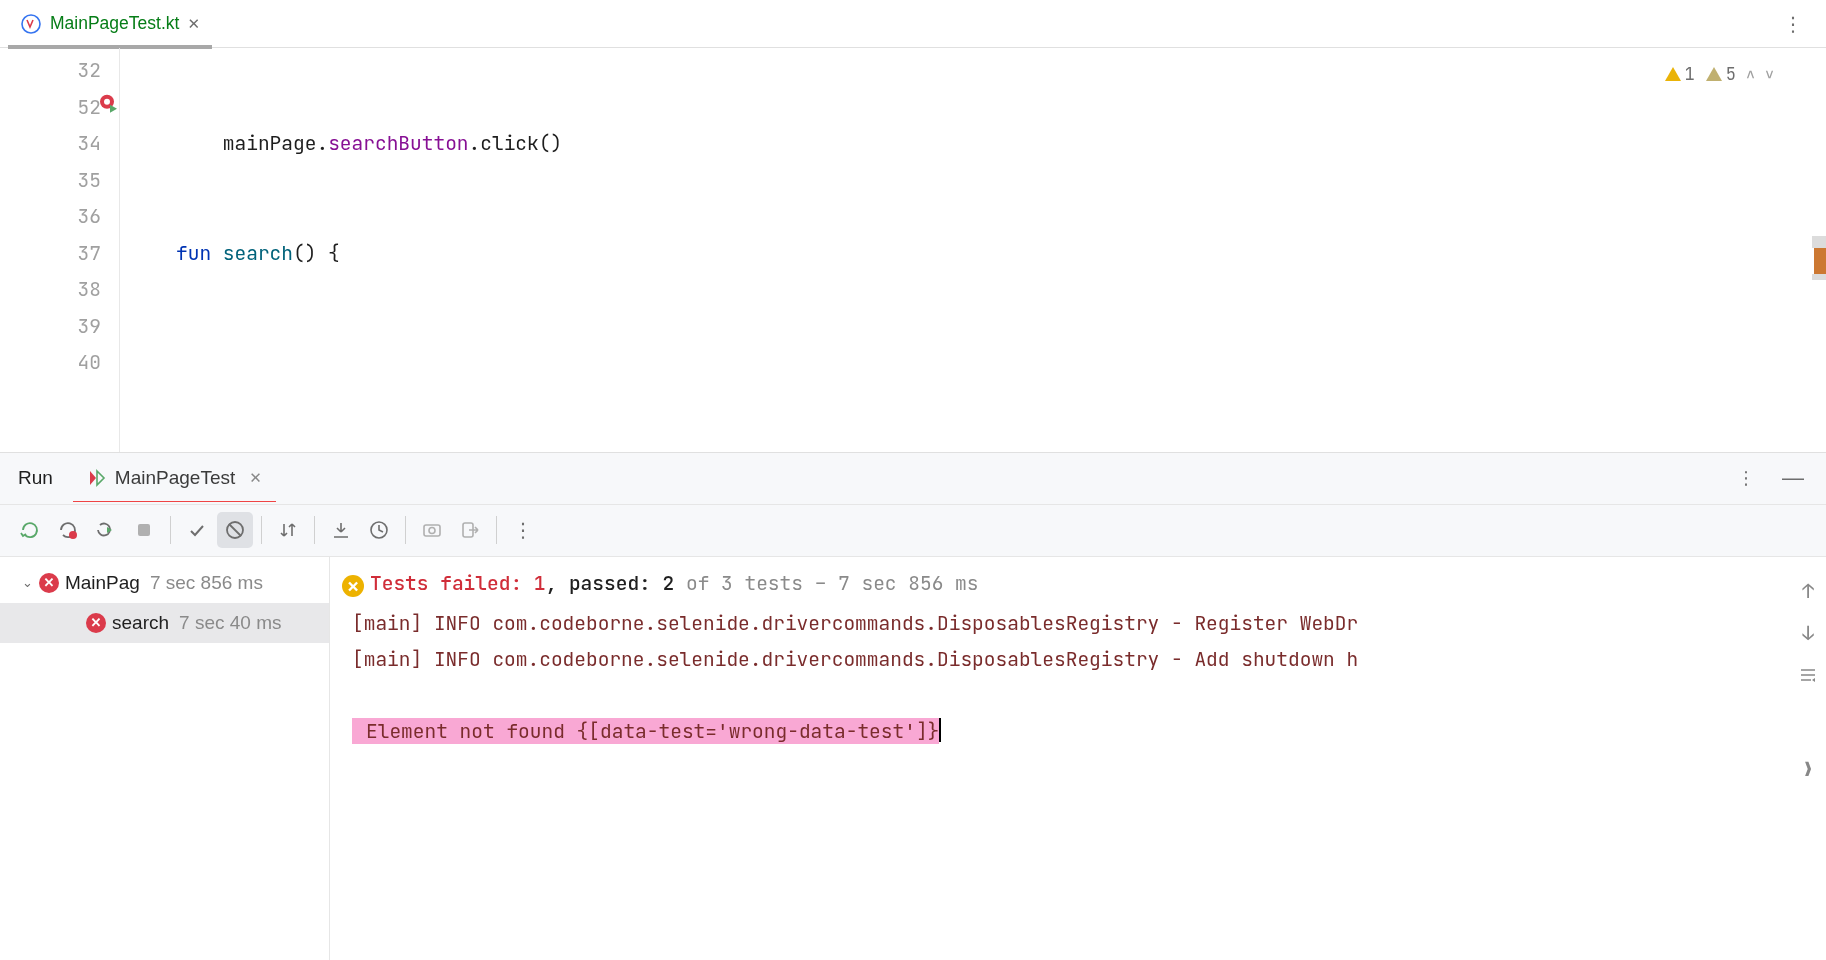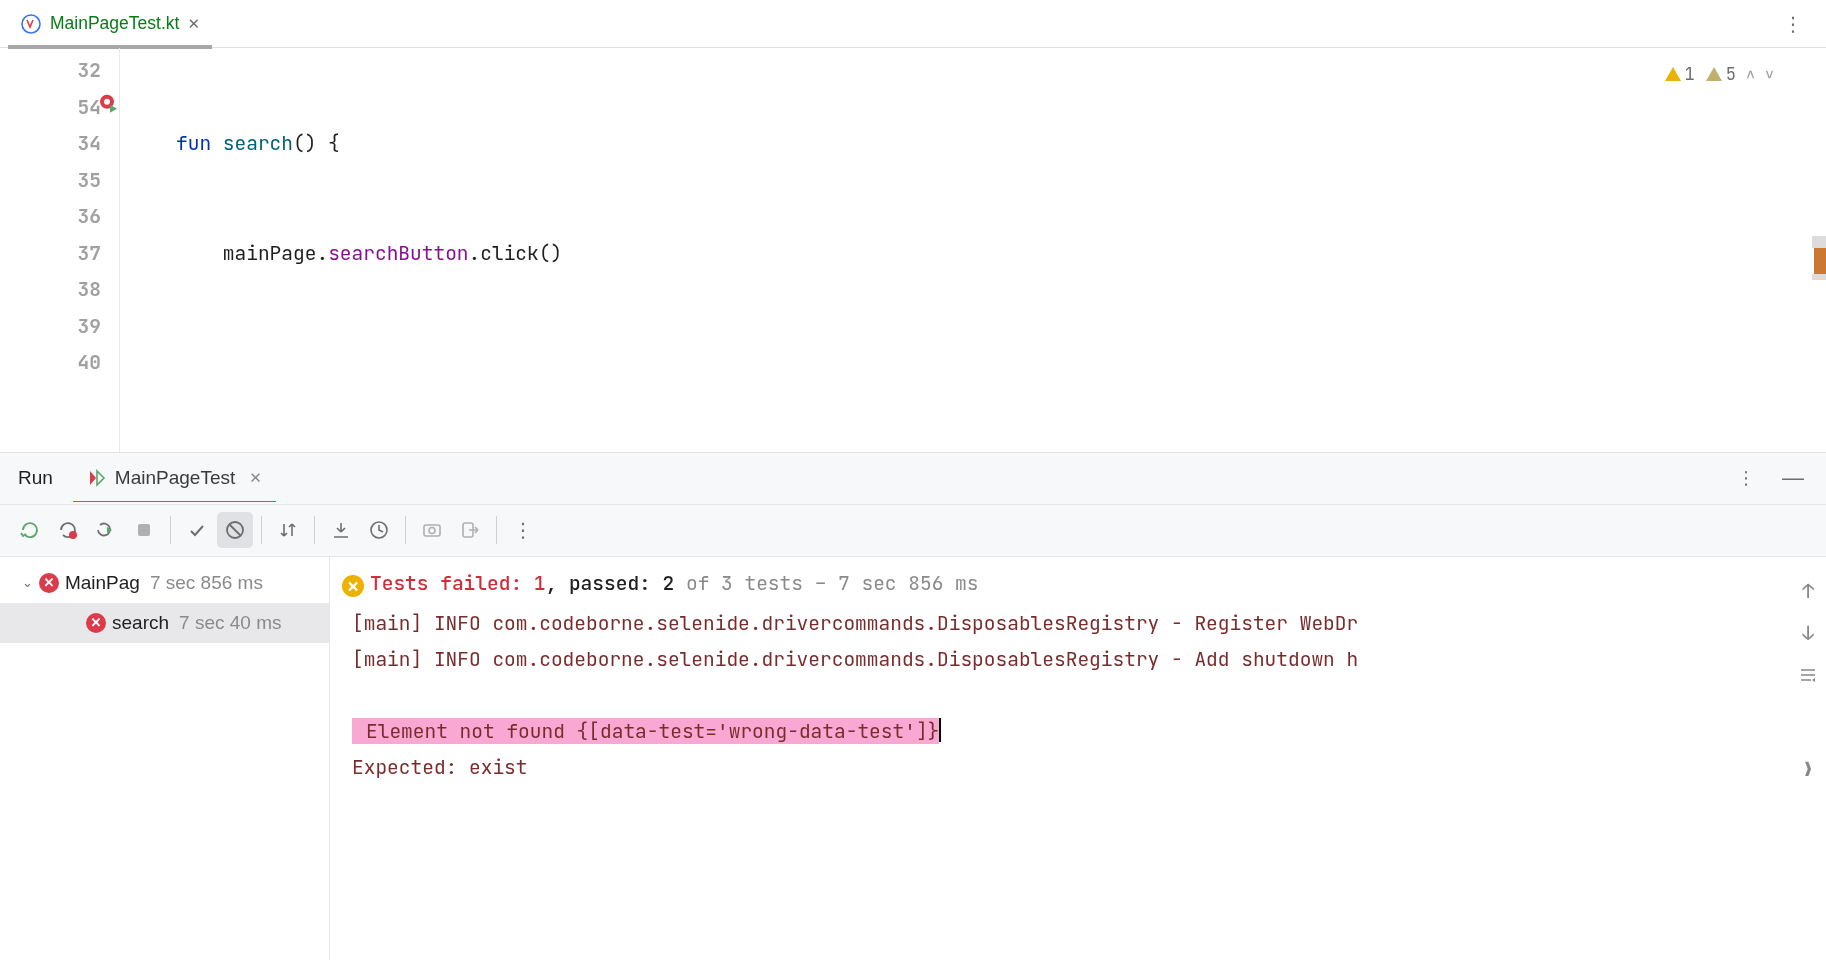--- a/index.html
+++ b/index.html
@@ -63,21 +63,20 @@
   overflow: hidden;
 }
 .gutter {
   width: 120px;
   border-right: 1px solid #e8e8e8;
   text-align: right;
   padding: 4px 18px 0 0;
   color: #a0a0a0;
   user-select: none;
   position: relative;
-  font-weight: bold;
 }
 .gutter .ln { height: 36.5px; position: relative;}
 .gutter .gutter-icon {
   position: absolute;
   right: -18px;
   top: 50%;
   transform: translateY(-50%);
 }
 .code {
   flex: 1;
@@ -209,40 +208,40 @@
     <span>MainPageTest.kt</span>
     <span class="close">✕</span>
   </div>
   <div class="tab-spacer"></div>
   <div class="kebab">⋮</div>
 </div>
 
 <div class="editor">
   <div class="gutter">
     <div class="ln">32</div>
-    <div class="ln"><span>54</span>
+    <div class="ln"><span>52</span>
       <span class="gutter-icon">
         <svg width="20" height="20" viewBox="0 0 20 20">
             <circle cx="8" cy="8" r="7" fill="#db3b4b"></circle>
             <circle cx="8" cy="8" r="3" fill="#fff"></circle>
             <path d="M11 11 L18 15 L11 19 Z" fill="#59a869"></path>
           </svg>
       </span>
     </div>
     <div class="ln">34</div>
     <div class="ln">35</div>
     <div class="ln">36</div>
     <div class="ln">37</div>
     <div class="ln">38</div>
     <div class="ln">39</div>
     <div class="ln">40</div>
   </div>
   <div class="code">
+    <div class="line">    <span>mainPage.</span><span class="mem">searchButton</span><span>.click()</span></div>
     <div class="line"><span class="kw">fun</span> <span class="fn">search</span>() {</div>
-    <div class="line">    <span>mainPage.</span><span class="mem">searchButton</span><span>.click()</span></div>
     
     
     
     
     
     
   </div>
 
   <div class="inspections">
     <span class="warn-badge">
@@ -365,21 +364,20 @@
     </div>
   </div>
   <div class="console">
     <div class="status-line">
       <span class="status-fail-ico">✕</span><span class="status-red">Tests failed: </span><span class="status-red">1</span><span class="status-black">, passed: </span><span class="status-black">2</span><span class="status-grey"> of 3 tests – 7 sec 856 ms</span>
     </div>
     <div class="log">[main] INFO com.codeborne.selenide.drivercommands.DisposablesRegistry - Register WebDr</div>
     <div class="log">[main] INFO com.codeborne.selenide.drivercommands.DisposablesRegistry - Add shutdown h</div>
     <div style="height:36px"></div>
     <div style="padding-left:14px"><span class="log hl">Element not found {[data-test='wrong-data-test']}</span><span class="caret-bar"></span></div>
-    <div class="log">Expected: exist</div>
 
     <div class="console-side">
       <div>↑</div>
       <div>↓</div>
       <div>
           <svg width="20" height="20" viewBox="0 0 20 20">
             <path d="M3 5h14M3 10h14M3 15h10" stroke="#888" stroke-width="1.6"></path>
             <path d="M17 13v4l-3-2z" fill="#888"></path>
           </svg>
         </div>

